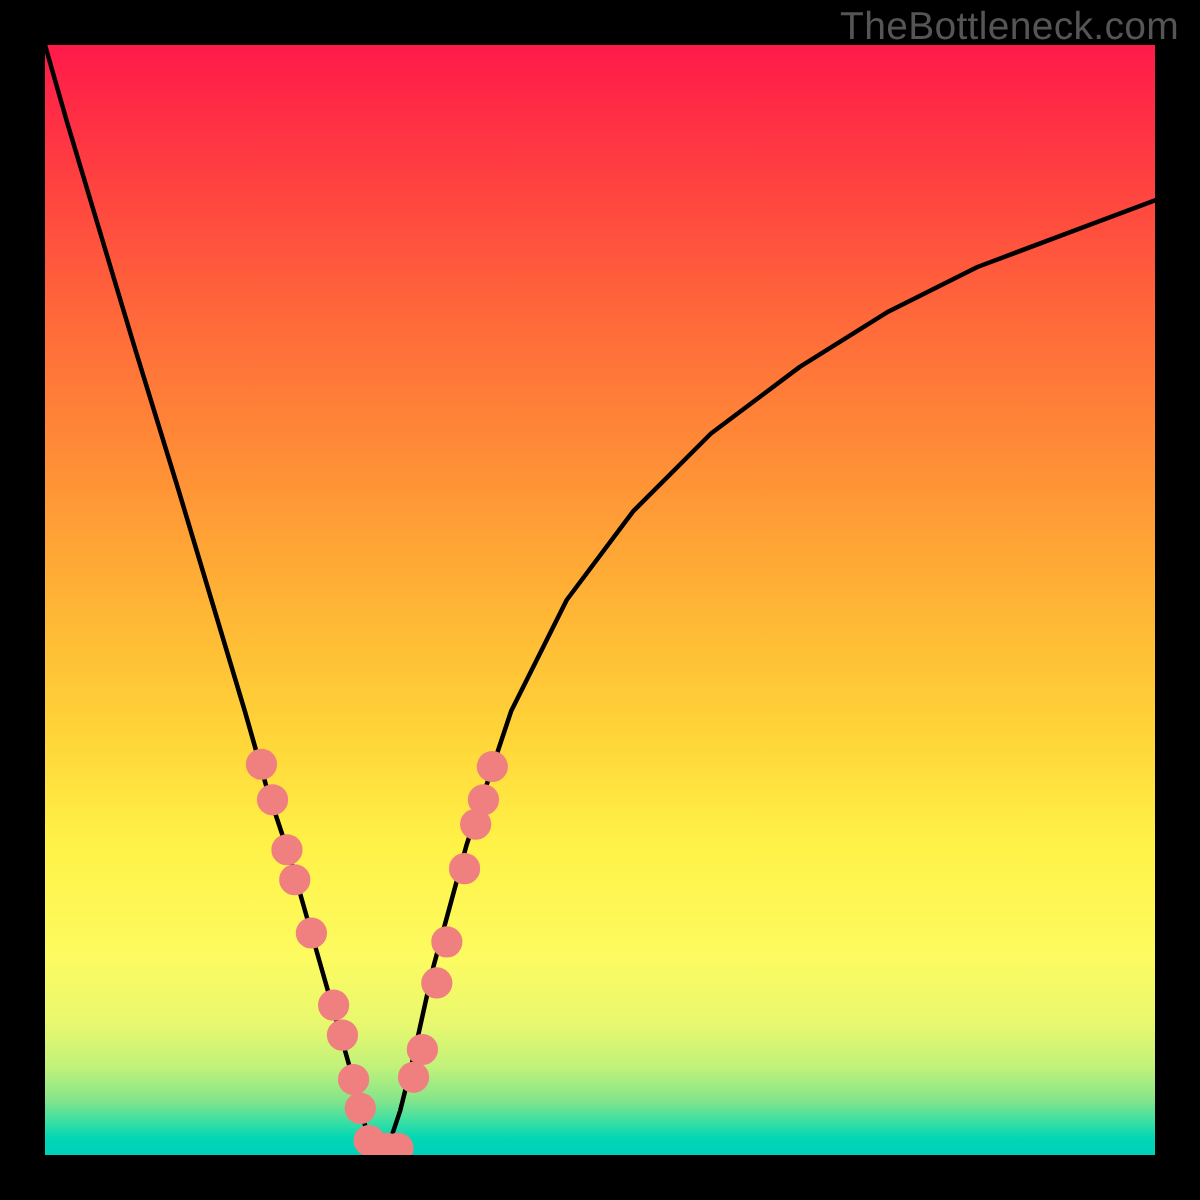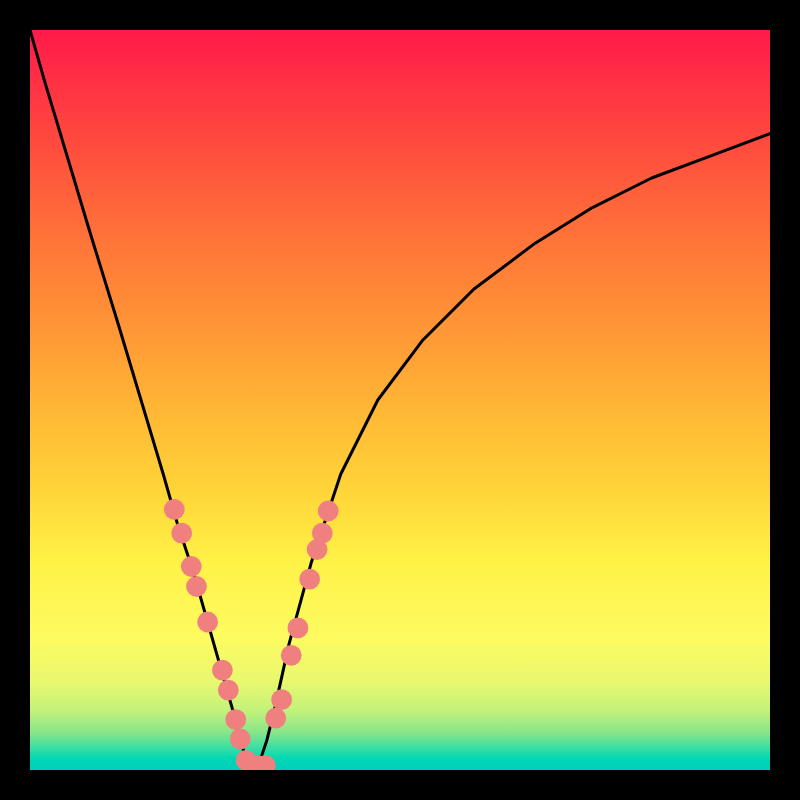--- a/index.html
+++ b/index.html
@@ -54,20 +54,21 @@
     position: absolute;
     inset: 0;
     width: 740px;
     height: 740px;
   }
 </style>
 </head>
 <body>
 
 <div class="outer">
+  <div class="watermark">TheBottleneck.com</div>
   <div class="plot">
     <svg class="chart" viewBox="0 0 740 740" preserveAspectRatio="none">
       <path id="curve-path" fill="none" stroke="#000" stroke-width="3" stroke-linejoin="round" stroke-linecap="round" d="M0.0 0.0 L14.8 51.8 L37.0 125.8 L59.2 199.8 L88.8 296.0 L111.0 370.0 L133.2 444.0 L148.0 495.8 L162.8 540.2 L177.6 592.0 L192.4 643.8 L207.2 695.6 L214.6 725.2 L222.0 740.0 L223.5 740.0 L229.4 732.6 L236.8 710.4 L244.2 680.8 L259.0 614.2 L281.2 532.8 L310.8 444.0 L347.8 370.0 L392.2 310.8 L444.0 259.0 L503.2 214.6 L562.4 177.6 L621.6 148.0 L680.8 125.8 L740.0 103.6"></path>
       <g id="dots">
           <circle cx="144.3" cy="479.5" r="10.4" fill="#f08080"></circle>
           <circle cx="151.7" cy="503.2" r="10.4" fill="#f08080"></circle>
           <circle cx="161.3" cy="536.5" r="10.4" fill="#f08080"></circle>
           <circle cx="166.5" cy="556.5" r="10.4" fill="#f08080"></circle>
           <circle cx="177.6" cy="592.0" r="10.4" fill="#f08080"></circle>
           <circle cx="192.4" cy="640.1" r="10.4" fill="#f08080"></circle>

